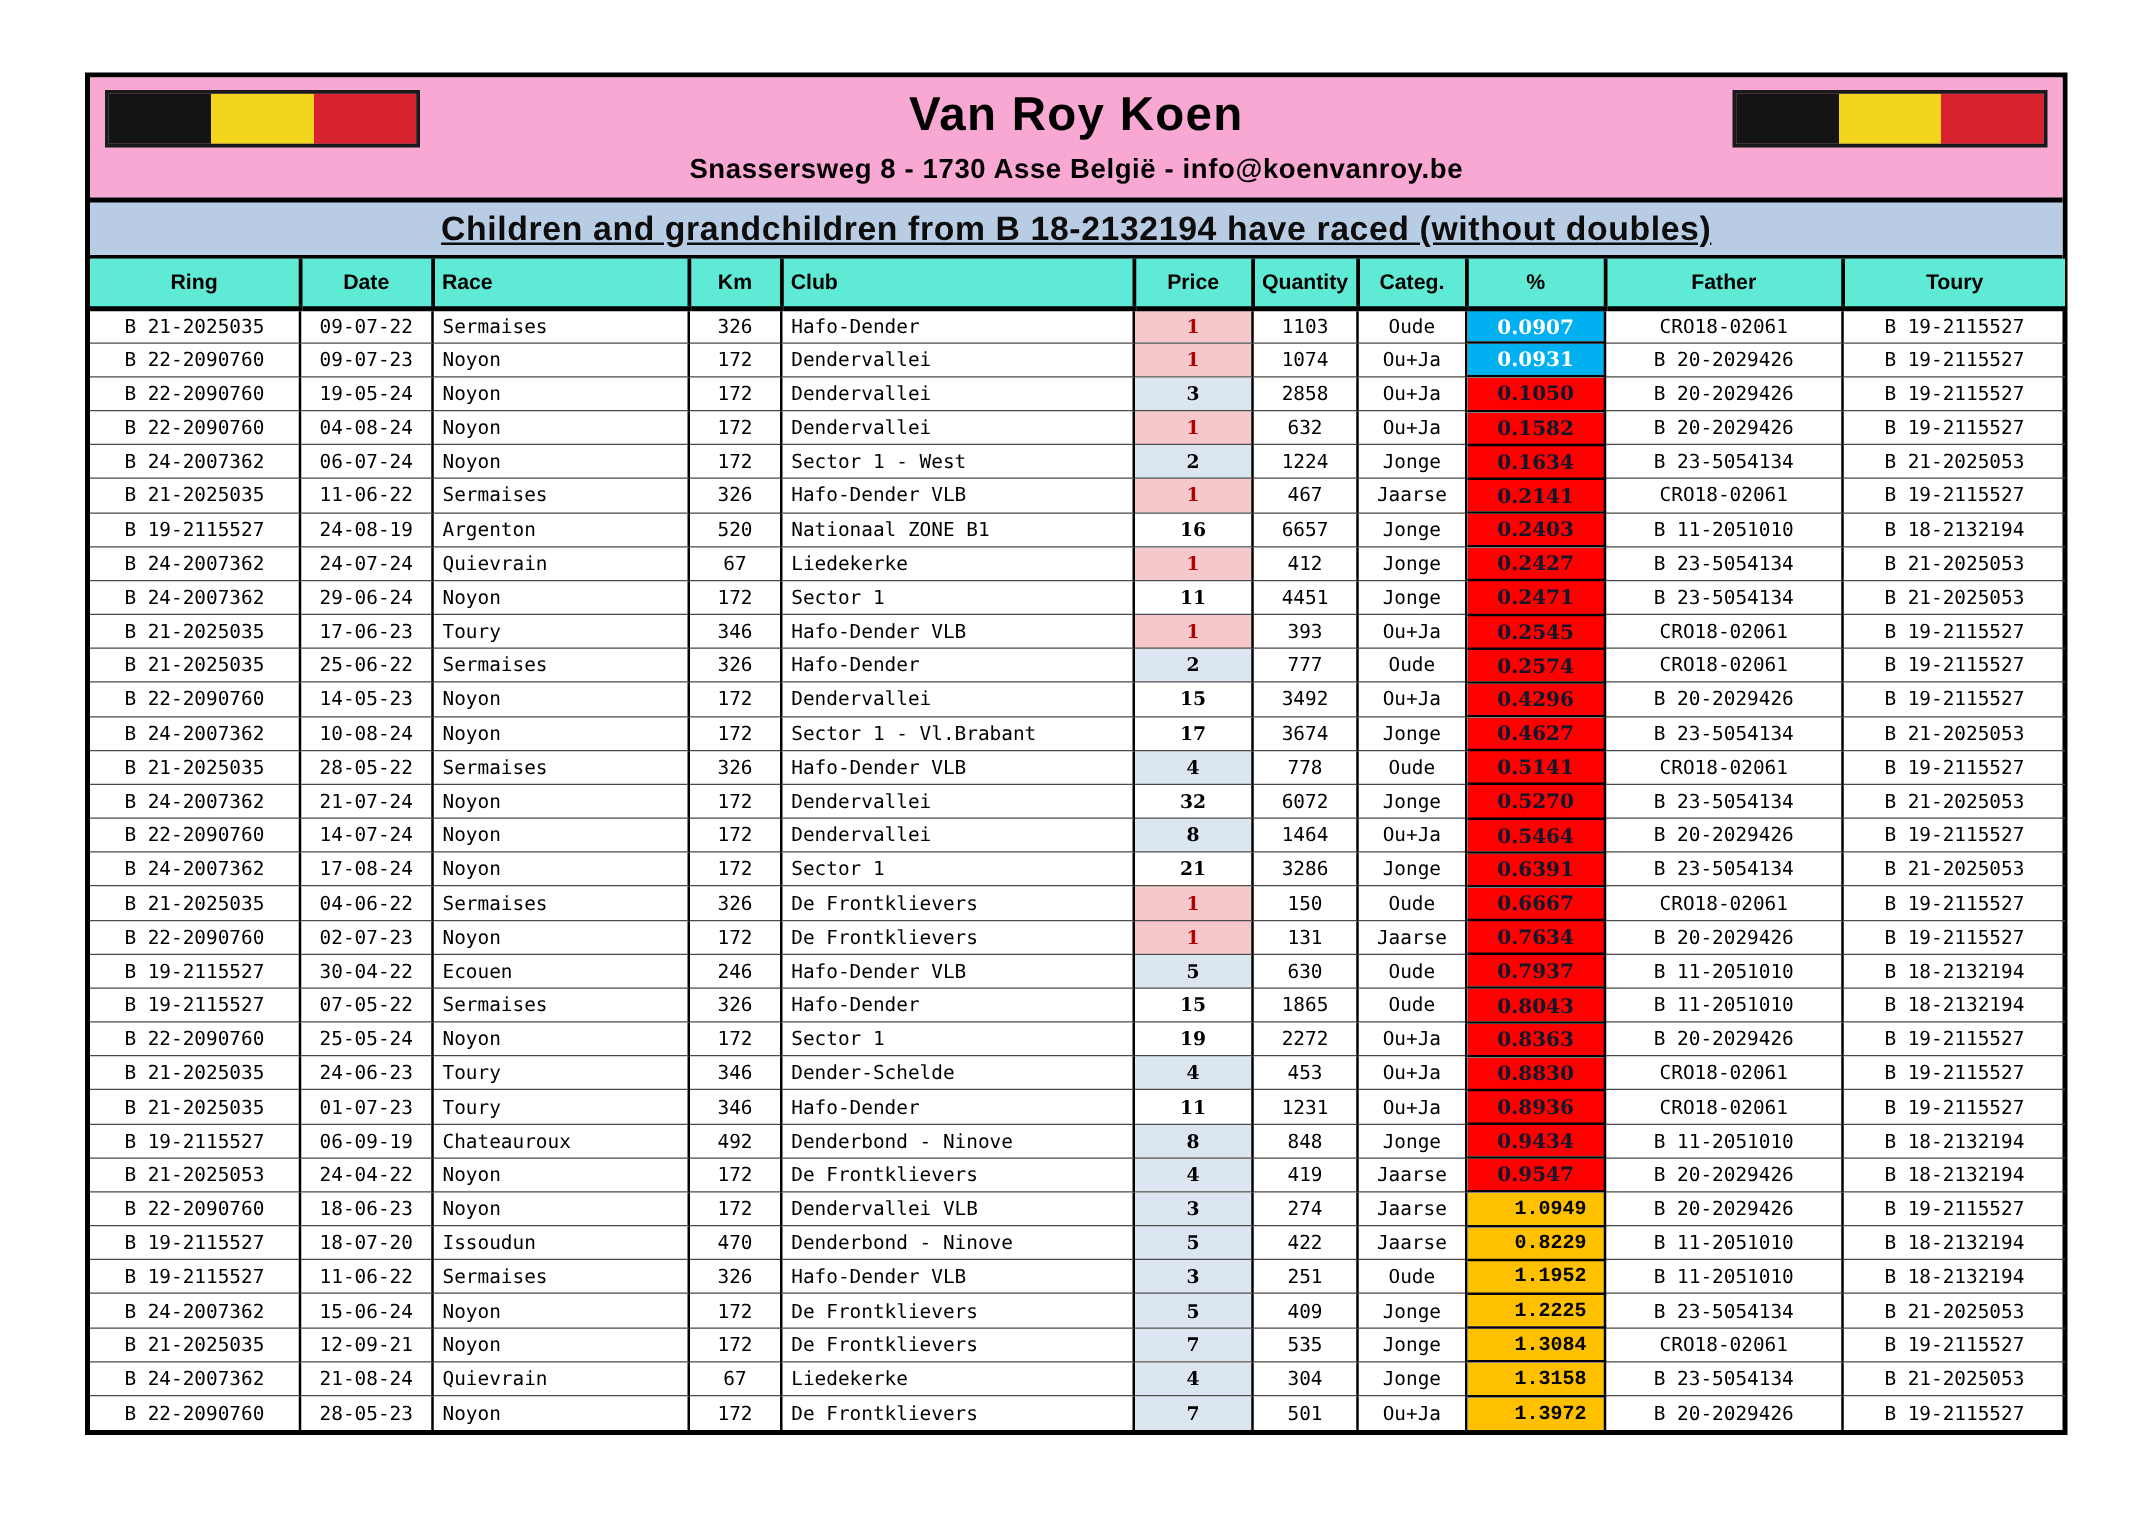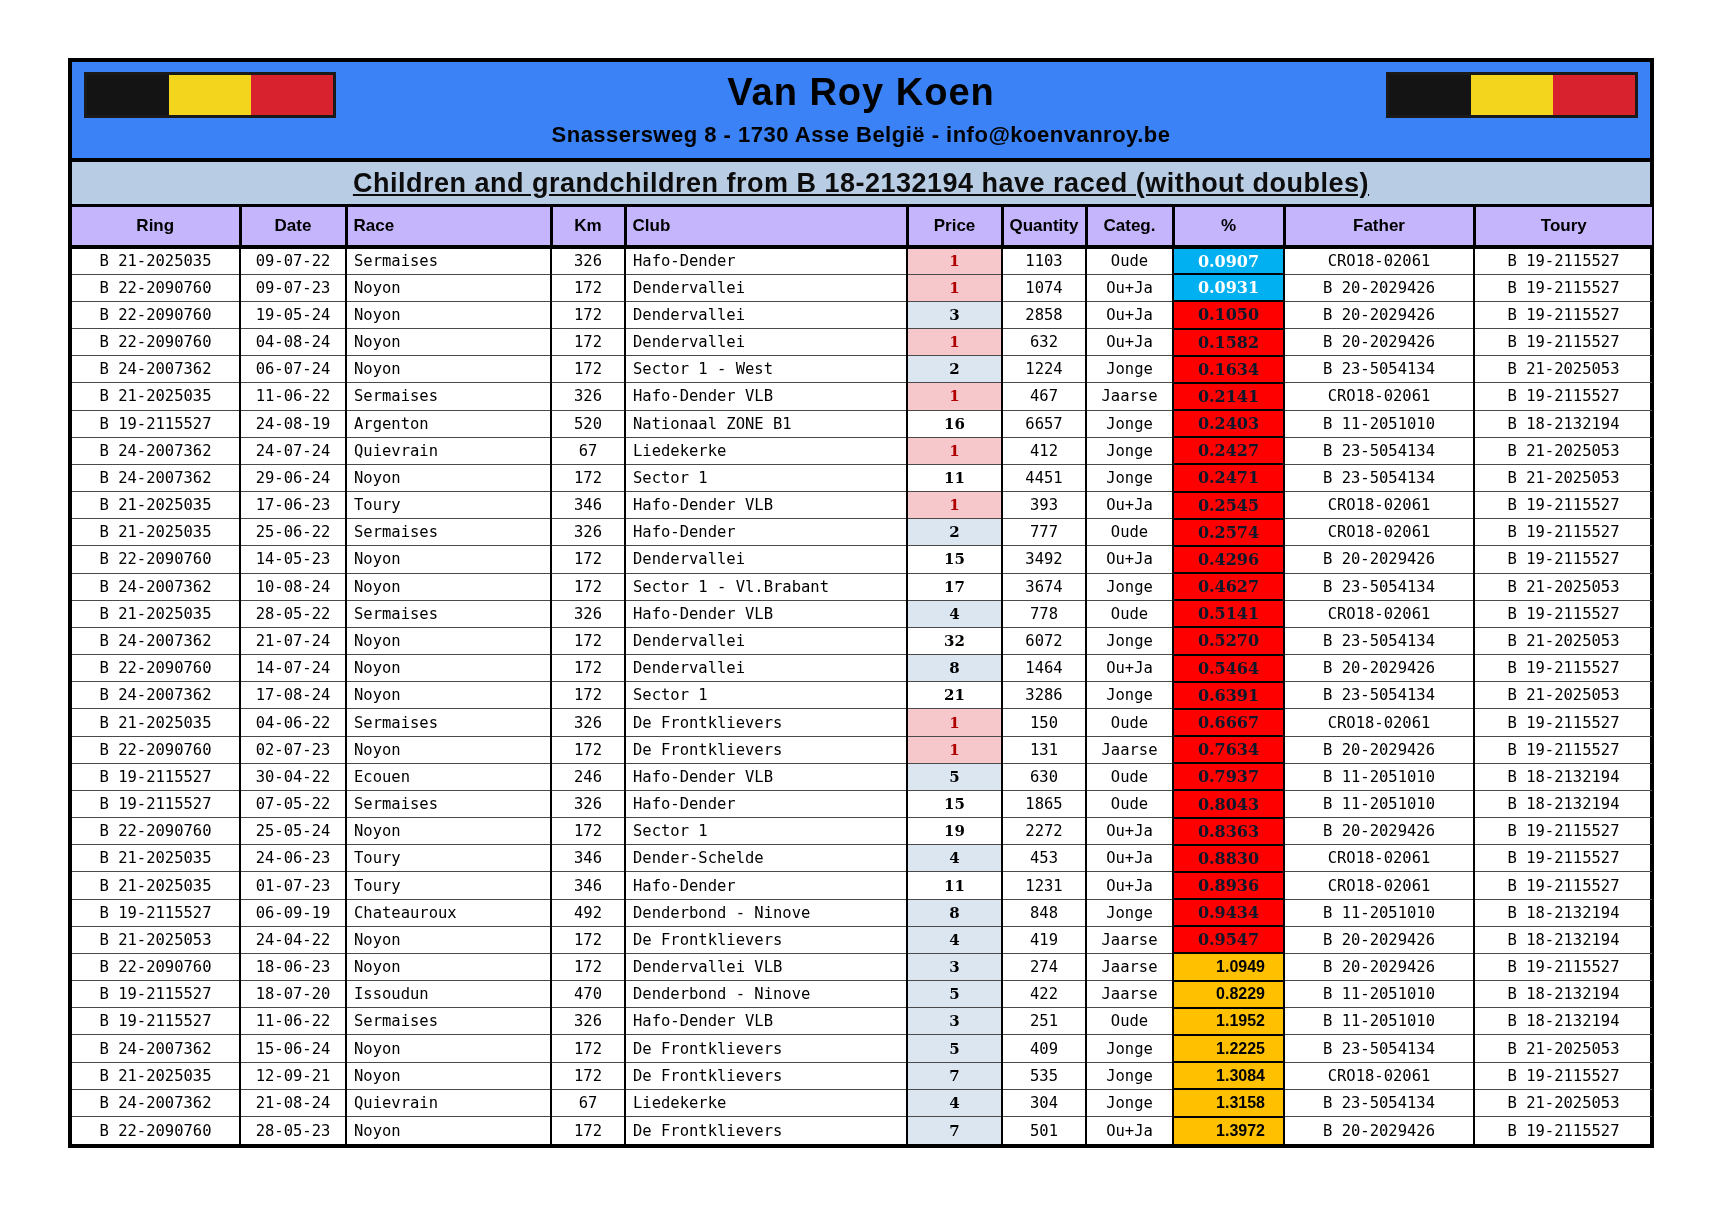--- a/index.html
+++ b/index.html
@@ -19,21 +19,21 @@
     display: flex;
     flex-direction: column;
   }
   
   .top-header {
     height: 96px;
     display: flex;
     align-items: flex-start;
     justify-content: space-between;
     padding: 8px 12px 0 12px;
-    background: #3b82f6;
+    background: #f9a8d4;
   }
   .flag {
     width: 252px; height: 46px;
     border: 3px solid #1a1a1a;
     background: linear-gradient(90deg,
       #141414 0%, #141414 33.4%,
       #f2d51c 33.4%, #f2d51c 66.7%,
       #d8232f 66.7%, #d8232f 100%);
     flex: 0 0 auto;
     margin-top: 2px;
@@ -77,21 +77,21 @@
     border-collapse: collapse;
     table-layout: fixed;
     width: 100%;
     flex: 1 1 auto;
   }
   thead th {
     font-family: "Liberation Sans", sans-serif;
     font-size: 17px;
     font-weight: bold;
     height: 40px;
-    background: #c4b5fd;
+    background: #5eead4;
     border-right: 3px solid #000;
     border-bottom: 4px solid #000;
     text-align: center;
     vertical-align: middle;
   }
   thead th:last-child { border-right: none; }
   th.al-left { text-align: left; padding-left: 6px; }
   tbody td {
     font-family: "DejaVu Sans Mono", monospace;
     font-size: 15.5px;
@@ -112,21 +112,21 @@
   td.price-first { background: #f6c8cc; color: #b00000; }
   td.price-top   { background: #dce6f1; color: #000; }
   
   td.pct {
     font-weight: bold;
     border: 2px solid #000;
     font-size: 16px;
   }
   td.pct-cyan { background: #00b0f0; color: #ffffff; font-family: "DejaVu Serif", serif; }
   td.pct-red  { background: #fe0000; color: #0f172a; font-family: "DejaVu Serif", serif; }
-  td.pct-gold { background: #ffc000; color: #000000; font-family: Liberation Sans, sans-serif; padding-left: 24px; }
+  td.pct-gold { background: #ffc000; color: #000000; font-family: Liberation Mono, monospace; padding-left: 24px; }
 </style>
 </head>
 <body>
 
 <div class="frame">
 
   <div class="top-header">
     <div class="flag"></div>
     <div class="header-center">
       <div class="page-title">Van Roy Koen</div>

